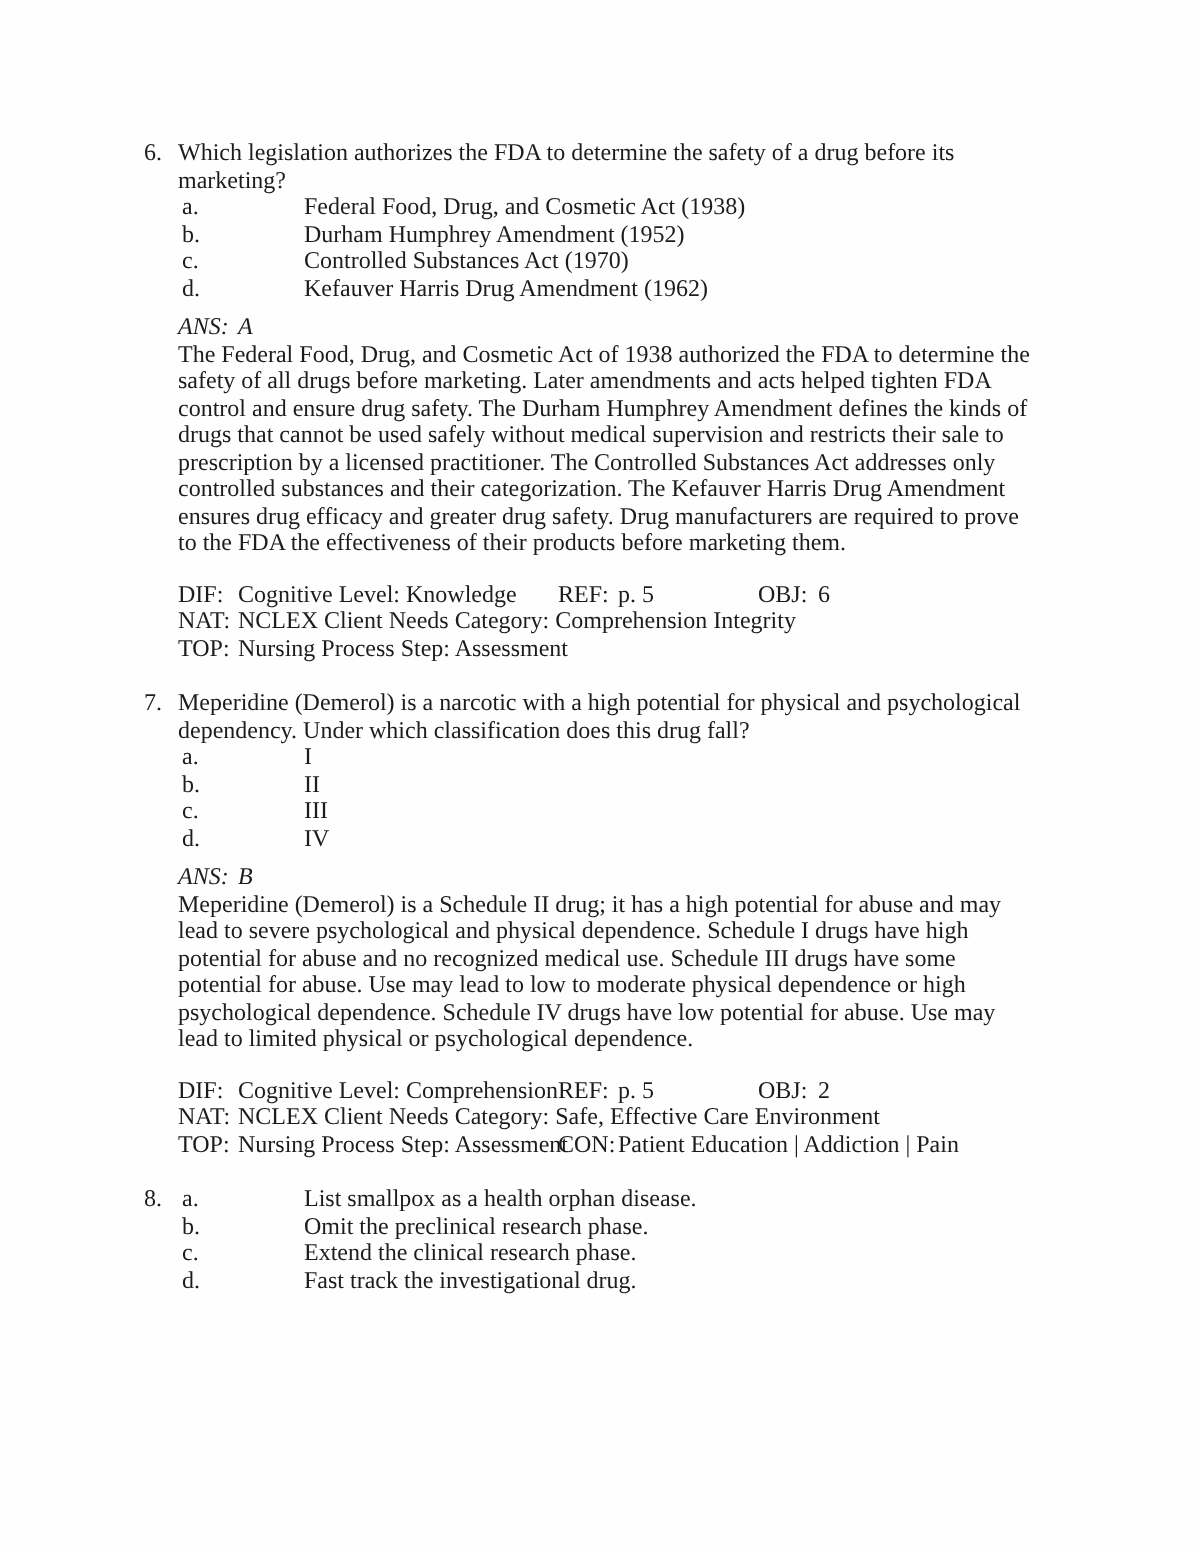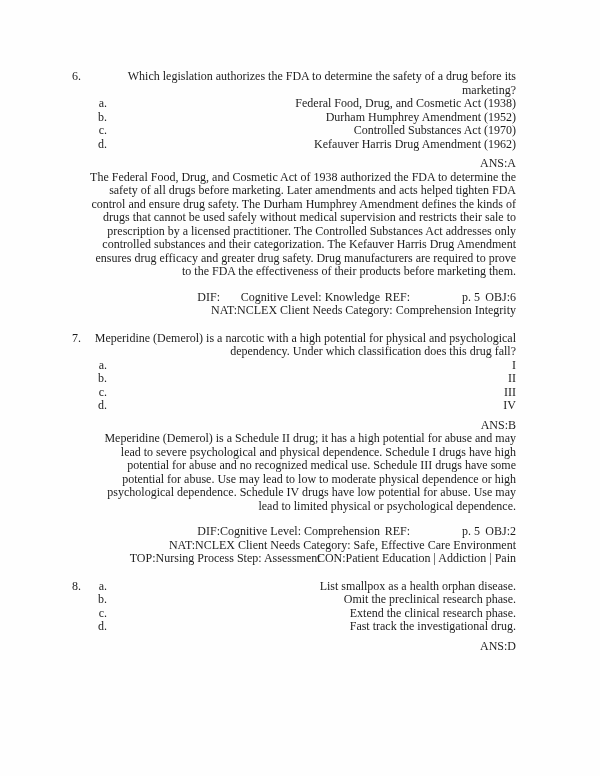--- a/index.html
+++ b/index.html
@@ -20,25 +20,25 @@
     box-sizing: border-box;
   }
   .content {
     box-sizing: border-box;
     padding: 70px 84px 0 72px;
   }
   .question { }
   .question + .question { margin-top: 14px; }
   .q-head { display: flex; }
   .q-num { flex: 0 0 17px; }
-  .q-body { flex: 1; min-width: 0; text-align: right; }
+  .q-body { flex: 1; min-width: 0; }
   .option { display: flex; padding-left: 2px; }
   .opt-letter { flex: 0 0 16px; }
   .opt-text { flex: 1; margin-left: 45px; }
-  .answer { margin-top: 6px; }
+  .answer { margin-top: 6px; font-style: italic; }
   .ans-label { display: inline-block; width: 30px; }
   .rationale { }
   .meta { margin-top: 12px; }
   .meta-line { white-space: nowrap; }
   .m-lab { display: inline-block; width: 30px; }
   .m-tab1 { display: inline-block; width: 160px; white-space: nowrap; }
   .m-tab2 { display: inline-block; width: 70px; white-space: nowrap; }
 </style>
 </head>
 <body>
@@ -70,20 +70,23 @@
           <div class="answer">
             <span class="ans-label">ANS:</span><span class="ans-value">A</span>
           </div>
           <div class="rationale">The Federal Food, Drug, and Cosmetic Act of 1938 authorized the FDA to determine the safety of all drugs before marketing. Later amendments and acts helped tighten FDA control and ensure drug safety. The Durham Humphrey Amendment defines the kinds of drugs that cannot be used safely without medical supervision and restricts their sale to prescription by a licensed practitioner. The Controlled Substances Act addresses only controlled substances and their categorization. The Kefauver Harris Drug Amendment ensures drug efficacy and greater drug safety. Drug manufacturers are required to prove to the FDA the effectiveness of their products before marketing them.</div>
           <div class="meta">
             <div class="meta-line">
               <span class="m-lab">DIF:</span><span class="m-tab1">Cognitive Level: Knowledge</span><span class="m-lab">REF:</span><span class="m-tab2">p. 5</span><span class="m-lab">OBJ:</span><span>6</span>
             </div>
             <div class="meta-line">
               <span class="m-lab">NAT:</span><span>NCLEX Client Needs Category: Comprehension Integrity</span>
+            </div>
+            <div class="meta-line">
+              <span class="m-lab">TOP:</span><span>Nursing Process Step: Assessment</span>
             </div>
           </div>
         </div>
       </div>
     </div>
 
     <div class="question">
       <div class="q-head">
         <span class="q-num">7.</span>
         <div class="q-body">
@@ -136,21 +139,18 @@
             <span class="opt-text">Omit the preclinical research phase.</span>
           </div>
           <div class="option">
             <span class="opt-letter">c.</span>
             <span class="opt-text">Extend the clinical research phase.</span>
           </div>
           <div class="option">
             <span class="opt-letter">d.</span>
             <span class="opt-text">Fast track the investigational drug.</span>
           </div>
-          <div class="answer">
-            <span class="ans-label">ANS:</span><span class="ans-value">D</span>
-          </div>
         </div>
       </div>
     </div>
 
   </div>
 </div>
 
 </body></html>

